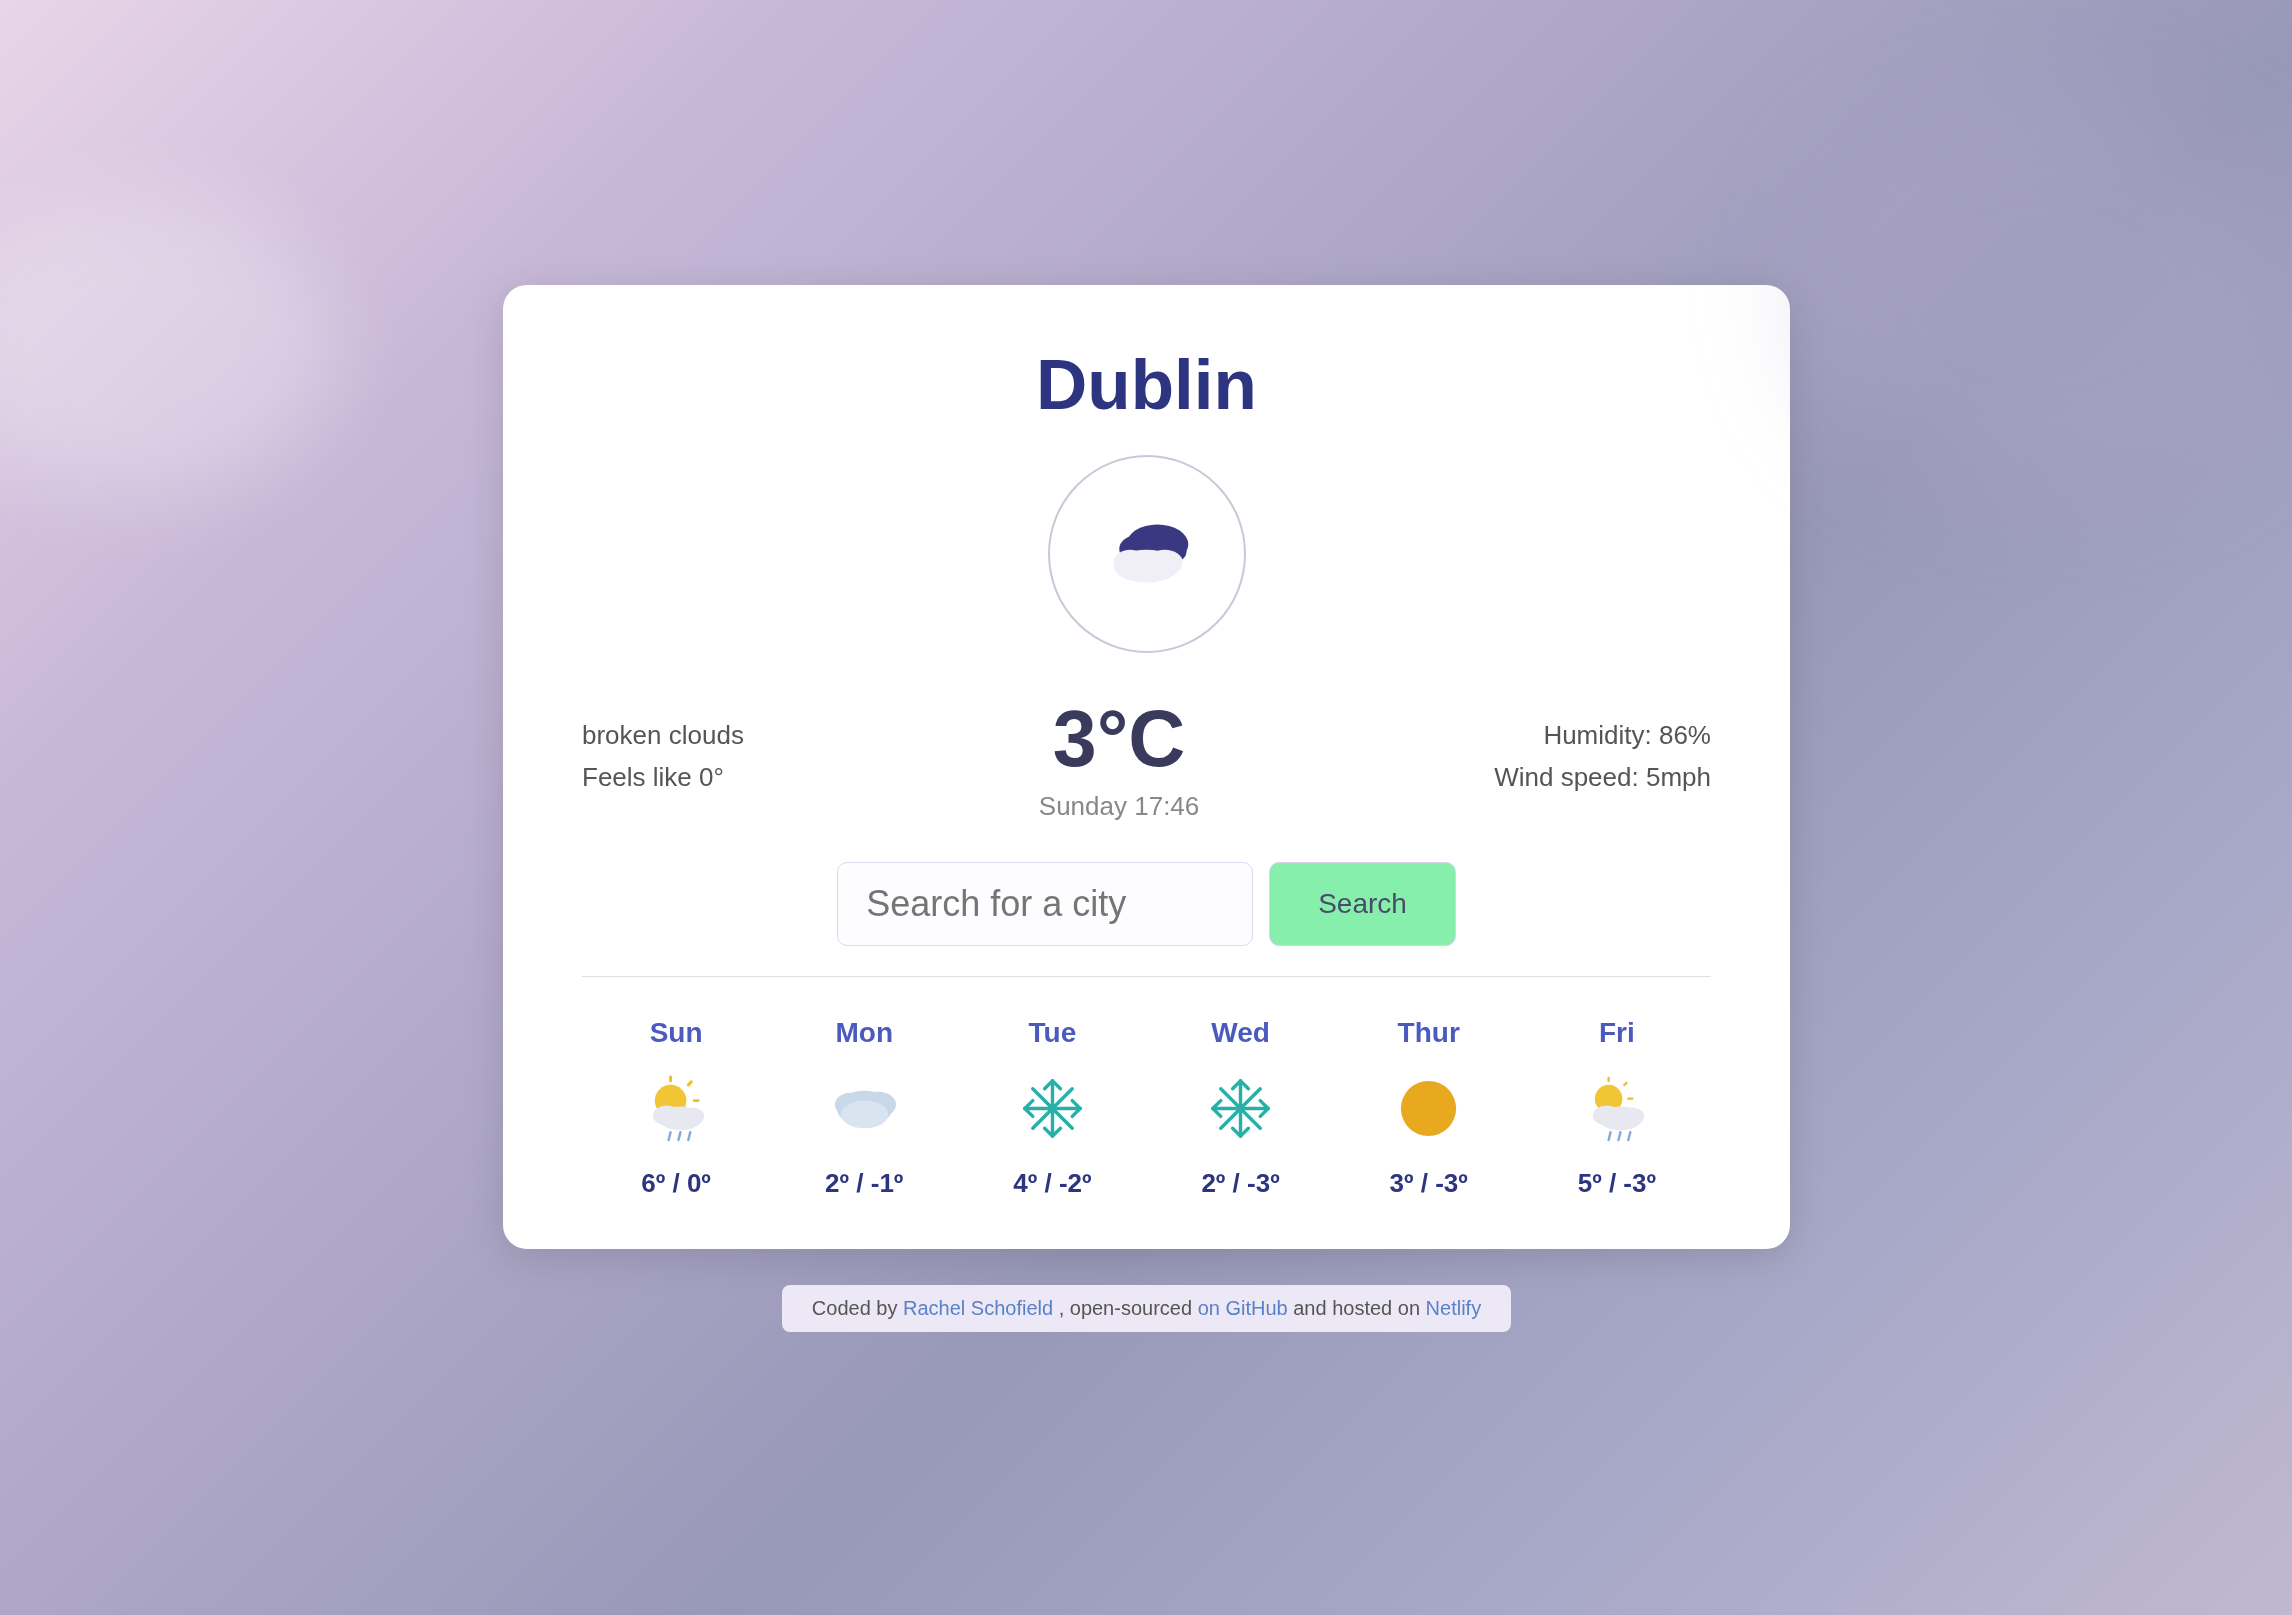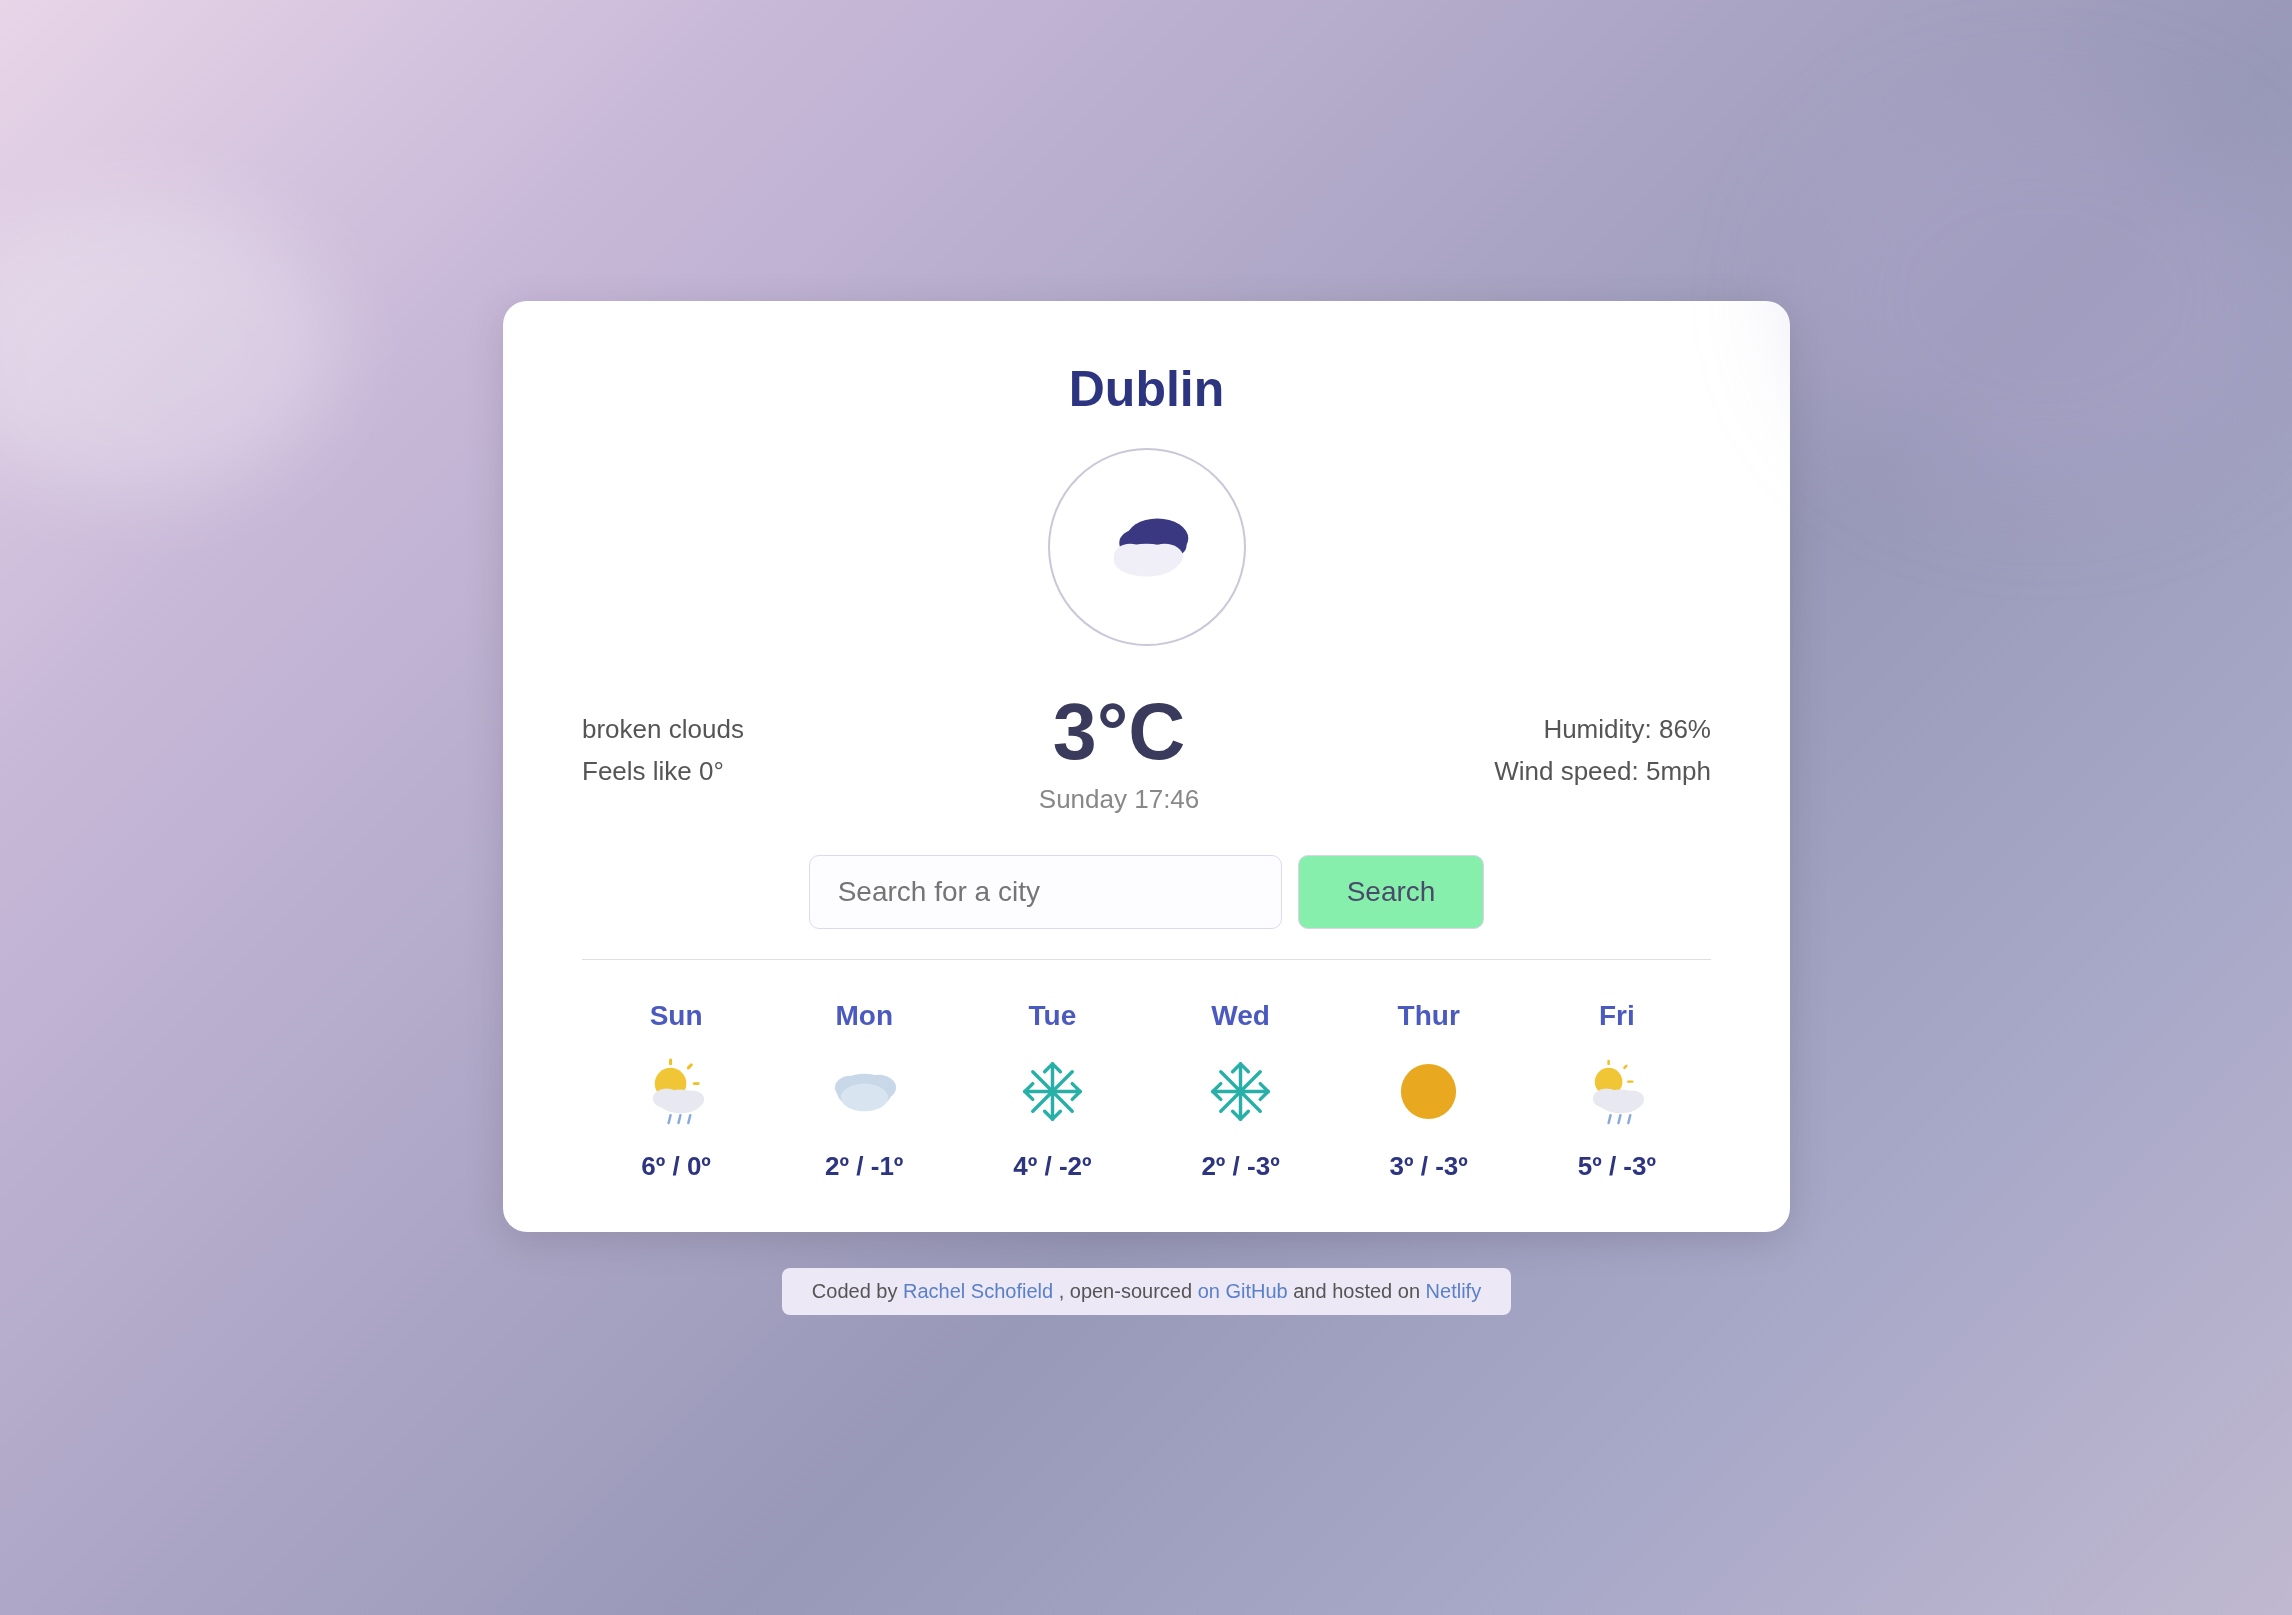--- a/index.html
+++ b/index.html
@@ -19,21 +19,21 @@
     .card {
       background: #ffffff;
       border-radius: 24px;
       width: 1287px;
       padding: 59px 79px 50px 79px;
       box-shadow: 0 8px 40px rgba(0,0,0,0.12);
     }
 
     .city-title {
       text-align: center;
-      font-size: 50px;
+      font-size: 71px;
       font-weight: 700;
       color: #2d3480;
       margin-bottom: 30px;
     }
 
     .weather-icon-circle {
       width: 198px;
       height: 198px;
       border-radius: 50%;
       border: 2px solid #c8c8d8;
@@ -82,23 +82,23 @@
     }
 
     .search-area {
       display: flex;
       justify-content: center;
       gap: 16px;
       margin: 40px 0 30px 0;
     }
 
     .search-input {
-      width: 473px;
+      width: 416px;
       padding: 20px 28px;
-      font-size: 28px;
+      font-size: 36px;
       border: 1.5px solid #e0d8f0;
       border-radius: 10px;
       color: #aaa;
       background: #fdfcff;
       outline: none;
     }
 
     .search-btn {
       padding: 20px 48px;
       font-size: 28px;

